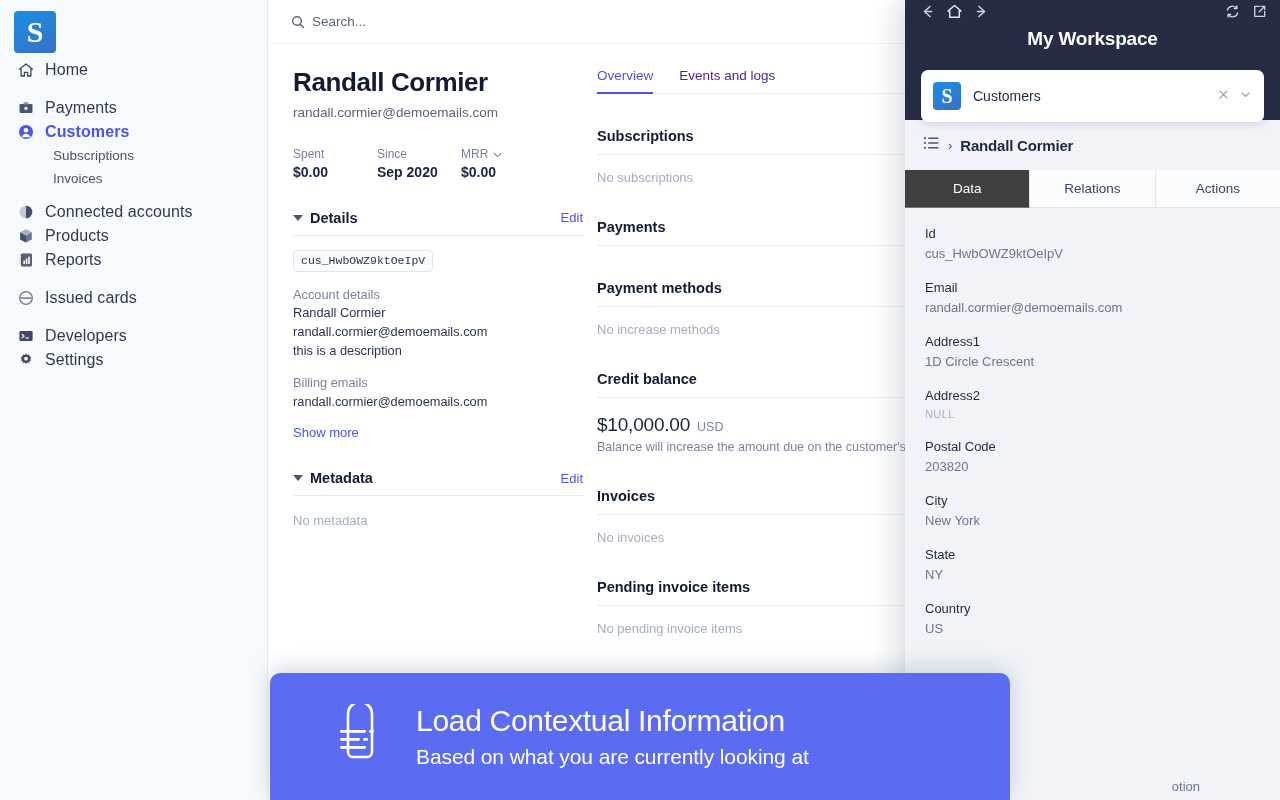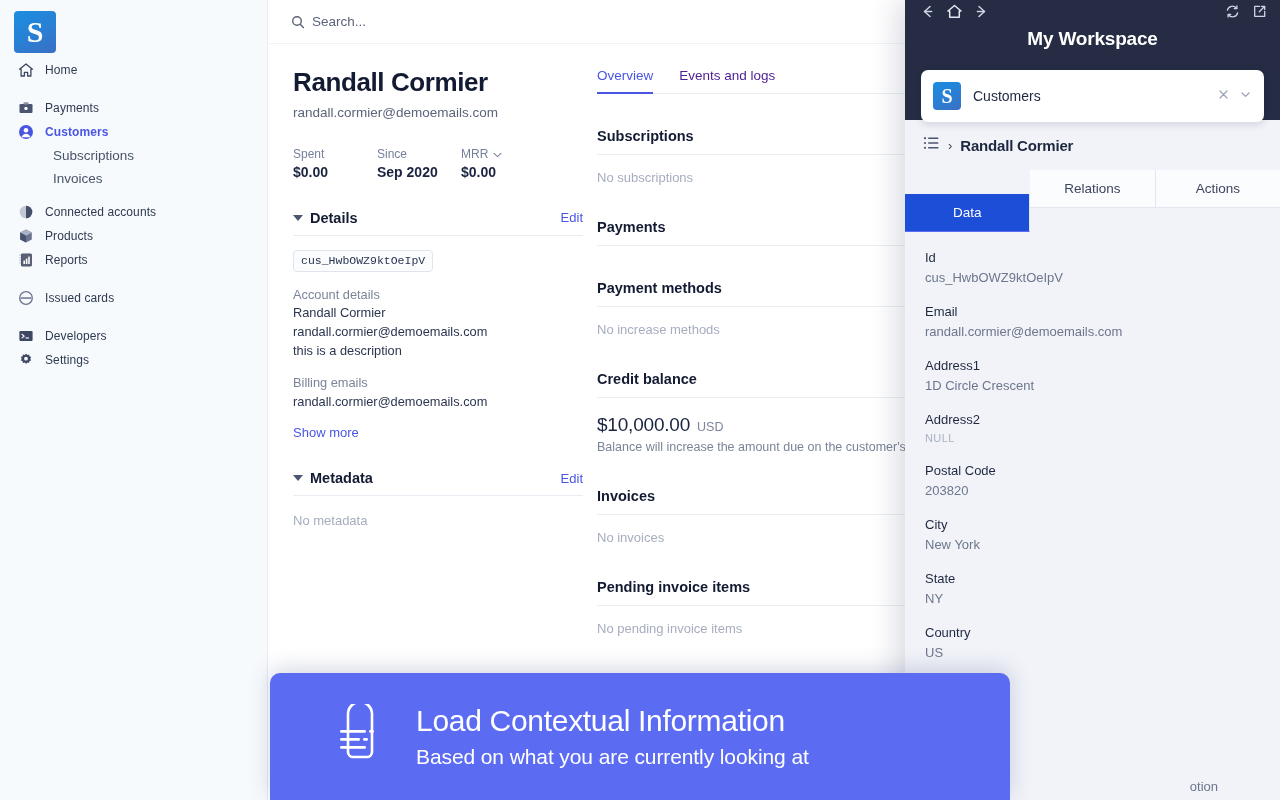--- a/index.html
+++ b/index.html
@@ -34,21 +34,21 @@
     display: flex; align-items: center;
     height: 24px; margin: 0 8px; padding-left: 8px;
     border-radius: 4px; cursor: pointer;
   }
   .nav-item .nav-ico {
     width: 20px; height: 20px; flex: 0 0 20px;
     display: flex; align-items: center; justify-content: center;
     margin-right: 9px;
   }
   .nav-item .nav-label {
-    font-size: 12px; color: #2e3a50; letter-spacing: .1px;
+    font-size: 16px; color: #2e3a50; letter-spacing: .1px;
   }
   .nav-item.active .nav-label { color: #4a56e2; font-weight: bold; }
   .nav-sub {
     display: flex; align-items: center; height: 23px;
     margin: 0 8px; padding-left: 45px; border-radius: 4px; cursor: pointer;
   }
   .nav-sub span { font-size: 13.5px; color: #4a5468; }
   .nav-gap { height: 14px; }
   .nav-gap-sm { height: 10px; }
 
@@ -177,21 +177,21 @@
 
   .ptabs { display: flex; margin-top: 16px; }
   .ptab {
     flex: 1; height: 38px; display: flex; align-items: center; justify-content: center;
     font-size: 13.5px; color: #3c4560; background: #fbfcfd;
     border-right: 1px solid #e2e6ef; border-bottom: 1px solid #e2e6ef;
     cursor: pointer;
   }
   .ptab:last-child { border-right: none; }
   .ptab.active {
-    background: #1d4ed8; color: #ffffff; border-bottom-color: #5c6cf2; margin-top: 24px;
+    background: #404040; color: #ffffff; border-bottom-color: #5c6cf2;
   }
   .pfields { padding: 18px 0 0 20px; }
   .pfield { margin-bottom: 19px; }
   .pf-key { font-size: 13px; color: #1f2840; }
   .pf-val { font-size: 13px; color: #6d768d; margin-top: 5px; }
   .pf-val.null { font-size: 11px; color: #aab1c2; letter-spacing: .4px; }
 
   
   .banner {
     position: absolute; left: 270px; top: 673px;
@@ -199,21 +199,21 @@
     background: #5c6cf2; border-radius: 10px 10px 0 0;
     display: flex; align-items: center; padding-left: 62px;
     box-shadow: 0 -4px 22px rgba(40,55,120,.20);
   }
   .banner-ico { flex: 0 0 auto; margin-right: 28px; }
   .banner-txt { color: #ffffff; }
   .banner-title { font-size: 30px; letter-spacing: -.3px; line-height: 1.15; }
   .banner-sub { font-size: 21px; margin-top: 7px; letter-spacing: -.1px; }
 
   .ghost-text {
-    position: absolute; right: 62px; bottom: 6px;
+    position: absolute; right: 80px; bottom: 6px;
     font-size: 13px; color: #6d768d;
   }
 </style>
 </head>
 <body>
 
 <div id="root">
 
   <div class="sidebar">
     <div class="brand-logo">S</div>

